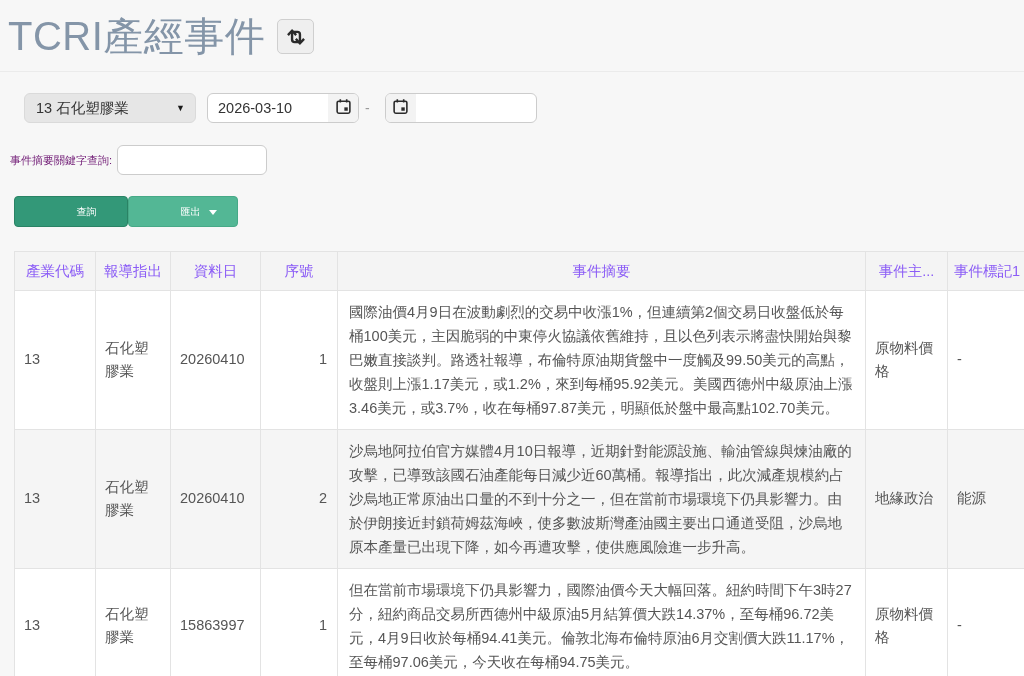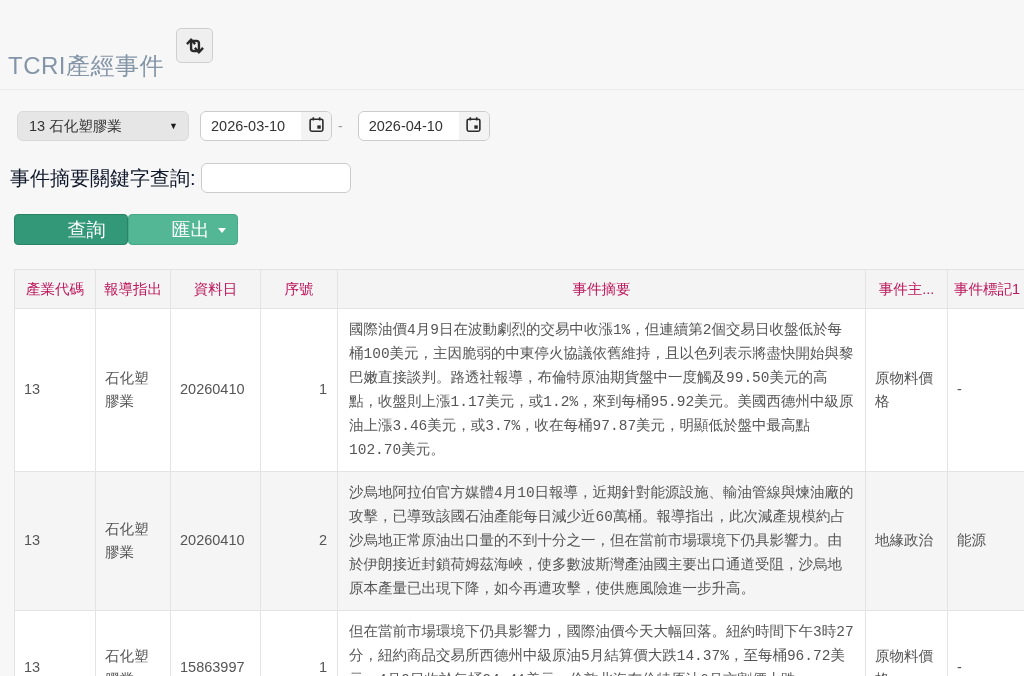--- a/index.html
+++ b/index.html
@@ -10,83 +10,82 @@
     color: #444;
   }
 
   
   .page-header {
     display: flex; align-items: center; gap: 12px;
     padding: 9px 10px 7px 8px;
     border-bottom: 1px solid #ebebeb;
   }
   .page-title {
-    font-size: 24px; font-weight: 400; color: #8495a8;
+    font-size: 40px; font-weight: 400; color: #8495a8;
     letter-spacing: 0.5px;
-    margin-top: 41px;
   }
   .refresh-btn {
     width: 37px; height: 35px;
     background: #efefef; border: 1px solid #cfcfcf; border-radius: 5px;
     display: flex; align-items: center; justify-content: center;
     cursor: pointer;
   }
   .refresh-btn svg { display: block; }
 
   
   .filter-row {
     display: flex; align-items: center;
-    margin: 21px 0 0 17px;
+    margin: 21px 0 0 24px;
   }
   .industry-select {
     width: 172px; height: 30px;
     background: #e6e6e6; border: 1px solid #dadada; border-radius: 6px;
     display: flex; align-items: center;
     padding: 0 10px 0 11px;
     font-size: 14.5px; color: #333;
     cursor: pointer;
   }
   .industry-select .sel-text { flex: 1; }
   .industry-select .caret { font-size: 9px; color: #1a1a1a; }
 
   .date-group {
     display: flex; align-items: stretch;
-    width: 132px; height: 30px;
+    width: 152px; height: 30px;
     background: #fff; border: 1px solid #ccc; border-radius: 6px;
     overflow: hidden; margin-left: 11px;
   }
   .date-group input {
     border: 0; outline: none; flex: 1; min-width: 0;
     padding: 0 0 0 10px; font-size: 14.5px; color: #333;
     font-family: "Liberation Sans", "DejaVu Sans", sans-serif;
     background: transparent;
   }
   .date-addon {
     width: 30px; display: flex; align-items: center; justify-content: center;
     background: #f3f3f3; cursor: pointer;
   }
   .date-sep { color: #9a9a9a; margin: 0 4px 0 6px; font-size: 14px; }
 
   
   .keyword-row {
     display: flex; align-items: center;
     margin: 22px 0 0 10px;
   }
-  .keyword-label { font-size: 20px; color: #0f172a; }
+  .keyword-label { font-size: 11px; color: #701a75; }
   .keyword-input {
     width: 150px; height: 30px; margin-left: 5px;
     border: 1px solid #ccc; border-radius: 6px; background: #fff;
     outline: none; padding: 0 8px; font-size: 14px; color: #333;
     font-family: "Liberation Sans", "DejaVu Sans", sans-serif;
   }
 
   
   .button-row { display: flex; margin: 21px 0 0 14px; }
   .btn {
-    height: 31px; border-radius: 4px; font-size: 19px; color: #fff;
+    height: 31px; border-radius: 4px; font-size: 10px; color: #fff;
     display: flex; align-items: center; justify-content: center;
     cursor: pointer; border: 1px solid rgba(0,0,0,0.12);
     font-family: "Liberation Sans", "DejaVu Sans", sans-serif;
     padding-left: 31px;
   }
   .btn-query { width: 114px; background: #339878; border-color: #2a8365; }
   .btn-export { width: 110px; background: #53b795; border-color: #47a987; }
   .btn-export .caret-down {
     width: 0; height: 0; margin-left: 8px; margin-top: 2px;
     border-left: 4.5px solid transparent; border-right: 4.5px solid transparent;
@@ -99,29 +98,29 @@
     border-collapse: collapse; table-layout: fixed;
     width: 1010px; background: #fff;
     border: 1px solid #ddd;
   }
   .event-table th, .event-table td {
     border: 1px solid #e3e3e3;
     font-size: 14.5px; color: #555;
     vertical-align: middle;
   }
   .event-table thead th {
-    height: 39px; background: #f4f4f4; color: #be185d;
+    height: 39px; background: #f4f4f4; color: #8b5cf6;
     font-weight: 400; text-align: center; padding: 0 6px;
     white-space: nowrap; overflow: hidden;
   }
   .event-table td { padding: 8px 9px; line-height: 1.6; }
   .event-table tbody tr:nth-child(even) { background: #f5f5f5; }
   td.col-code, td.col-industry, td.col-date, td.col-subject, td.col-tag1 { text-align: left; }
   td.col-seq { text-align: right; padding-right: 10px; }
-  td.col-summary { line-height: 24px; padding: 9px 11px; color: #555; font-family: Liberation Mono, monospace; }
+  td.col-summary { line-height: 24px; padding: 9px 11px; color: #555; }
 
   .w-code { width: 81px; } .w-industry { width: 75px; } .w-date { width: 90px; }
   .w-seq { width: 77px; } .w-summary { width: 528px; } .w-subject { width: 82px; }
   .w-tag1 { width: 77px; }
 </style>
 </head>
 <body>
 
 <div class="page-header">
   <div class="page-title">TCRI產經事件</div>
@@ -156,21 +155,20 @@
           </g>
           <rect x="8.8" y="8.8" width="3.2" height="3.2" fill="#2b2b2b"></rect>
         </svg>
       </span>
     </div>
   </div>
 
   <span class="date-sep">-</span>
 
   <div class="date-group">
-    <input type="text" value="2026-04-10" style="">
     <div class="date-addon">
       <span>
         <svg width="17" height="17" viewBox="0 0 16 16">
           <g fill="none" stroke="#2b2b2b" stroke-width="1.5">
             <rect x="2" y="3" width="12" height="11.3" rx="1.6"></rect>
             <path d="M5 1.2 V4.2 M11 1.2 V4.2"></path>
           </g>
           <rect x="8.8" y="8.8" width="3.2" height="3.2" fill="#2b2b2b"></rect>
         </svg>
       </span>

